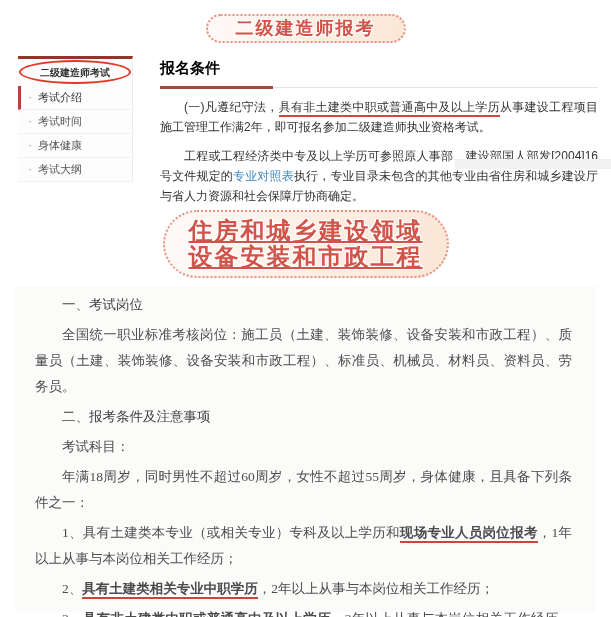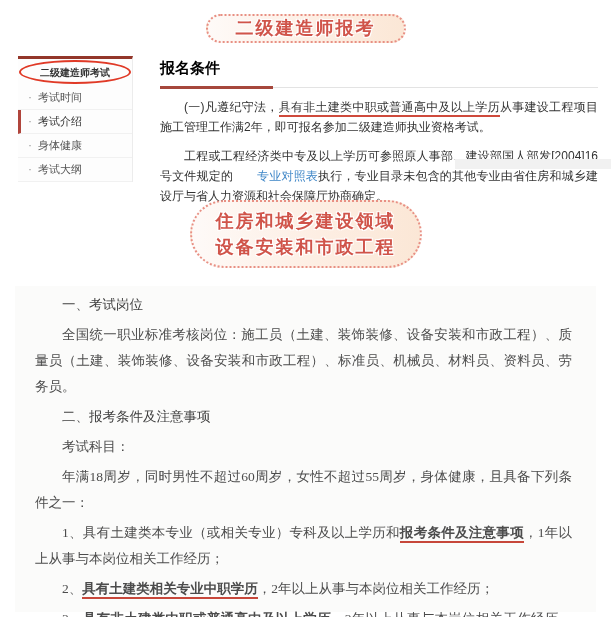--- a/index.html
+++ b/index.html
@@ -10,21 +10,21 @@
 
   
   .banner{
     position:absolute;left:50%;transform:translateX(-50%);
     border:2px dotted #e89084;border-radius:44px;
     background:linear-gradient(90deg,#fefaf8 0%,#fdeee3 55%,#fbe7d6 100%);
     color:#d0544a;font-weight:bold;text-align:center;letter-spacing:2px;
     text-shadow:-1px -1px 0 #fff,1px -1px 0 #fff,-1px 1px 0 #fff,1px 1px 0 #fff;
   }
   #banner1{top:14px;font-size:18px;line-height:19px;padding:3px 28px;}
-  #banner2{top:200px;font-size:18px;line-height:26px;padding:6px 24px;}
+  #banner2{top:210px;font-size:24px;line-height:26px;padding:6px 24px;text-decoration:underline;}
 
   
   #sidebar{
     position:absolute;left:18px;top:56px;width:114px;
     border-top:3px solid #93362a;border-right:1px solid #ececec;
     background:#fdfdfd;
   }
   .sb-header{position:relative;height:27px;line-height:27px;text-align:center;
     font-size:10px;font-weight:bold;color:#333;}
   .sb-ellipse{position:absolute;left:1px;right:1px;top:1px;bottom:2px;
@@ -35,21 +35,21 @@
   .sb-bullet{display:inline-block;width:10px;color:#999;font-size:12px;}
 
   #content{position:absolute;left:160px;top:59px;width:438px;}
   .content-heading{position:relative;font-size:15px;font-weight:bold;color:#000000;
     padding-bottom:9px;border-bottom:1px solid #e3e3e3;}
   .content-heading::after{content:"";position:absolute;left:0;bottom:-2px;
     width:113px;height:3px;background:#a6473c;}
   #content p{font-size:12px;color:#333;line-height:20px;margin:9px 0 0;
     text-indent:24px;text-align:justify;}
   .red-underline{border-bottom:2px solid #cf4a3c;padding-bottom:1px;}
-  .blue-link{color:#3e86c7;cursor:pointer;text-decoration:none;margin-left:24px;}
+  .blue-link{color:#3e86c7;cursor:pointer;text-decoration:none;}
 
   #edge-strip{position:absolute;left:455px;top:159px;width:156px;height:10px;
     background:#f1f1f1;}
 
   
   #doc{
     position:absolute;left:15px;top:286px;width:581px;height:326px;
     box-sizing:border-box;padding:6px 24px 0 20px;background:#fbfbfa;
     font-family:"Liberation Serif","DejaVu Serif",serif;
     font-size:13.5px;color:#4c4c4c;line-height:26px;
@@ -63,25 +63,25 @@
 
 <div id="banner1" class="banner">
   <span>二级建造师报考</span>
 </div>
 
 <div id="sidebar">
   <div class="sb-header">
     <span>二级建造师考试</span>
     <span class="sb-ellipse"></span>
   </div>
+  <div class="sb-item active">
+    <span class="sb-bullet">·</span><span>考试介绍</span>
+  </div>
   <div class="sb-item">
     <span class="sb-bullet">·</span><span>考试时间</span>
-  </div>
-  <div class="sb-item active">
-    <span class="sb-bullet">·</span><span>考试介绍</span>
   </div>
   <div class="sb-item">
     <span class="sb-bullet">·</span><span>身体健康</span>
   </div>
   <div class="sb-item">
     <span class="sb-bullet">·</span><span>考试大纲</span>
   </div>
 </div>
 
 <div id="content">
@@ -98,16 +98,16 @@
   <div>住房和城乡建设领域</div>
   <div>设备安装和市政工程</div>
 </div>
 
 <div id="doc">
   <p class="doc-heading">一、考试岗位</p>
   <p>全国统一职业标准考核岗位：施工员（土建、装饰装修、设备安装和市政工程）、质量员（土建、装饰装修、设备安装和市政工程）、标准员、机械员、材料员、资料员、劳务员。</p>
   <p class="doc-heading">二、报考条件及注意事项</p>
   <p>考试科目：</p>
   <p>年满18周岁，同时男性不超过60周岁，女性不超过55周岁，身体健康，且具备下列条件之一：</p>
-  <p><span>1、具有土建类本专业（或相关专业）专科及以上学历和</span><span class="doc-underline">报考条件及注意事项</span><span>，1年以上从事与本岗位相关工作经历；</span></p>
+  <p><span>1、具有土建类本专业（或相关专业）专科及以上学历和</span><span class="doc-underline">现场专业人员岗位报考</span><span>，1年以上从事与本岗位相关工作经历；</span></p>
   <p><span>2、</span><span class="doc-underline">具有土建类相关专业中职学历</span><span>，2年以上从事与本岗位相关工作经历；</span></p>
   <p><span>3、</span><span class="doc-underline">具有非土建类中职或普通高中及以上学历</span><span>，3年以上从事与本岗位相关工作经历，可以报考材料员、劳务员、资料员；</span></p>
 </div>
 
 </body></html>

